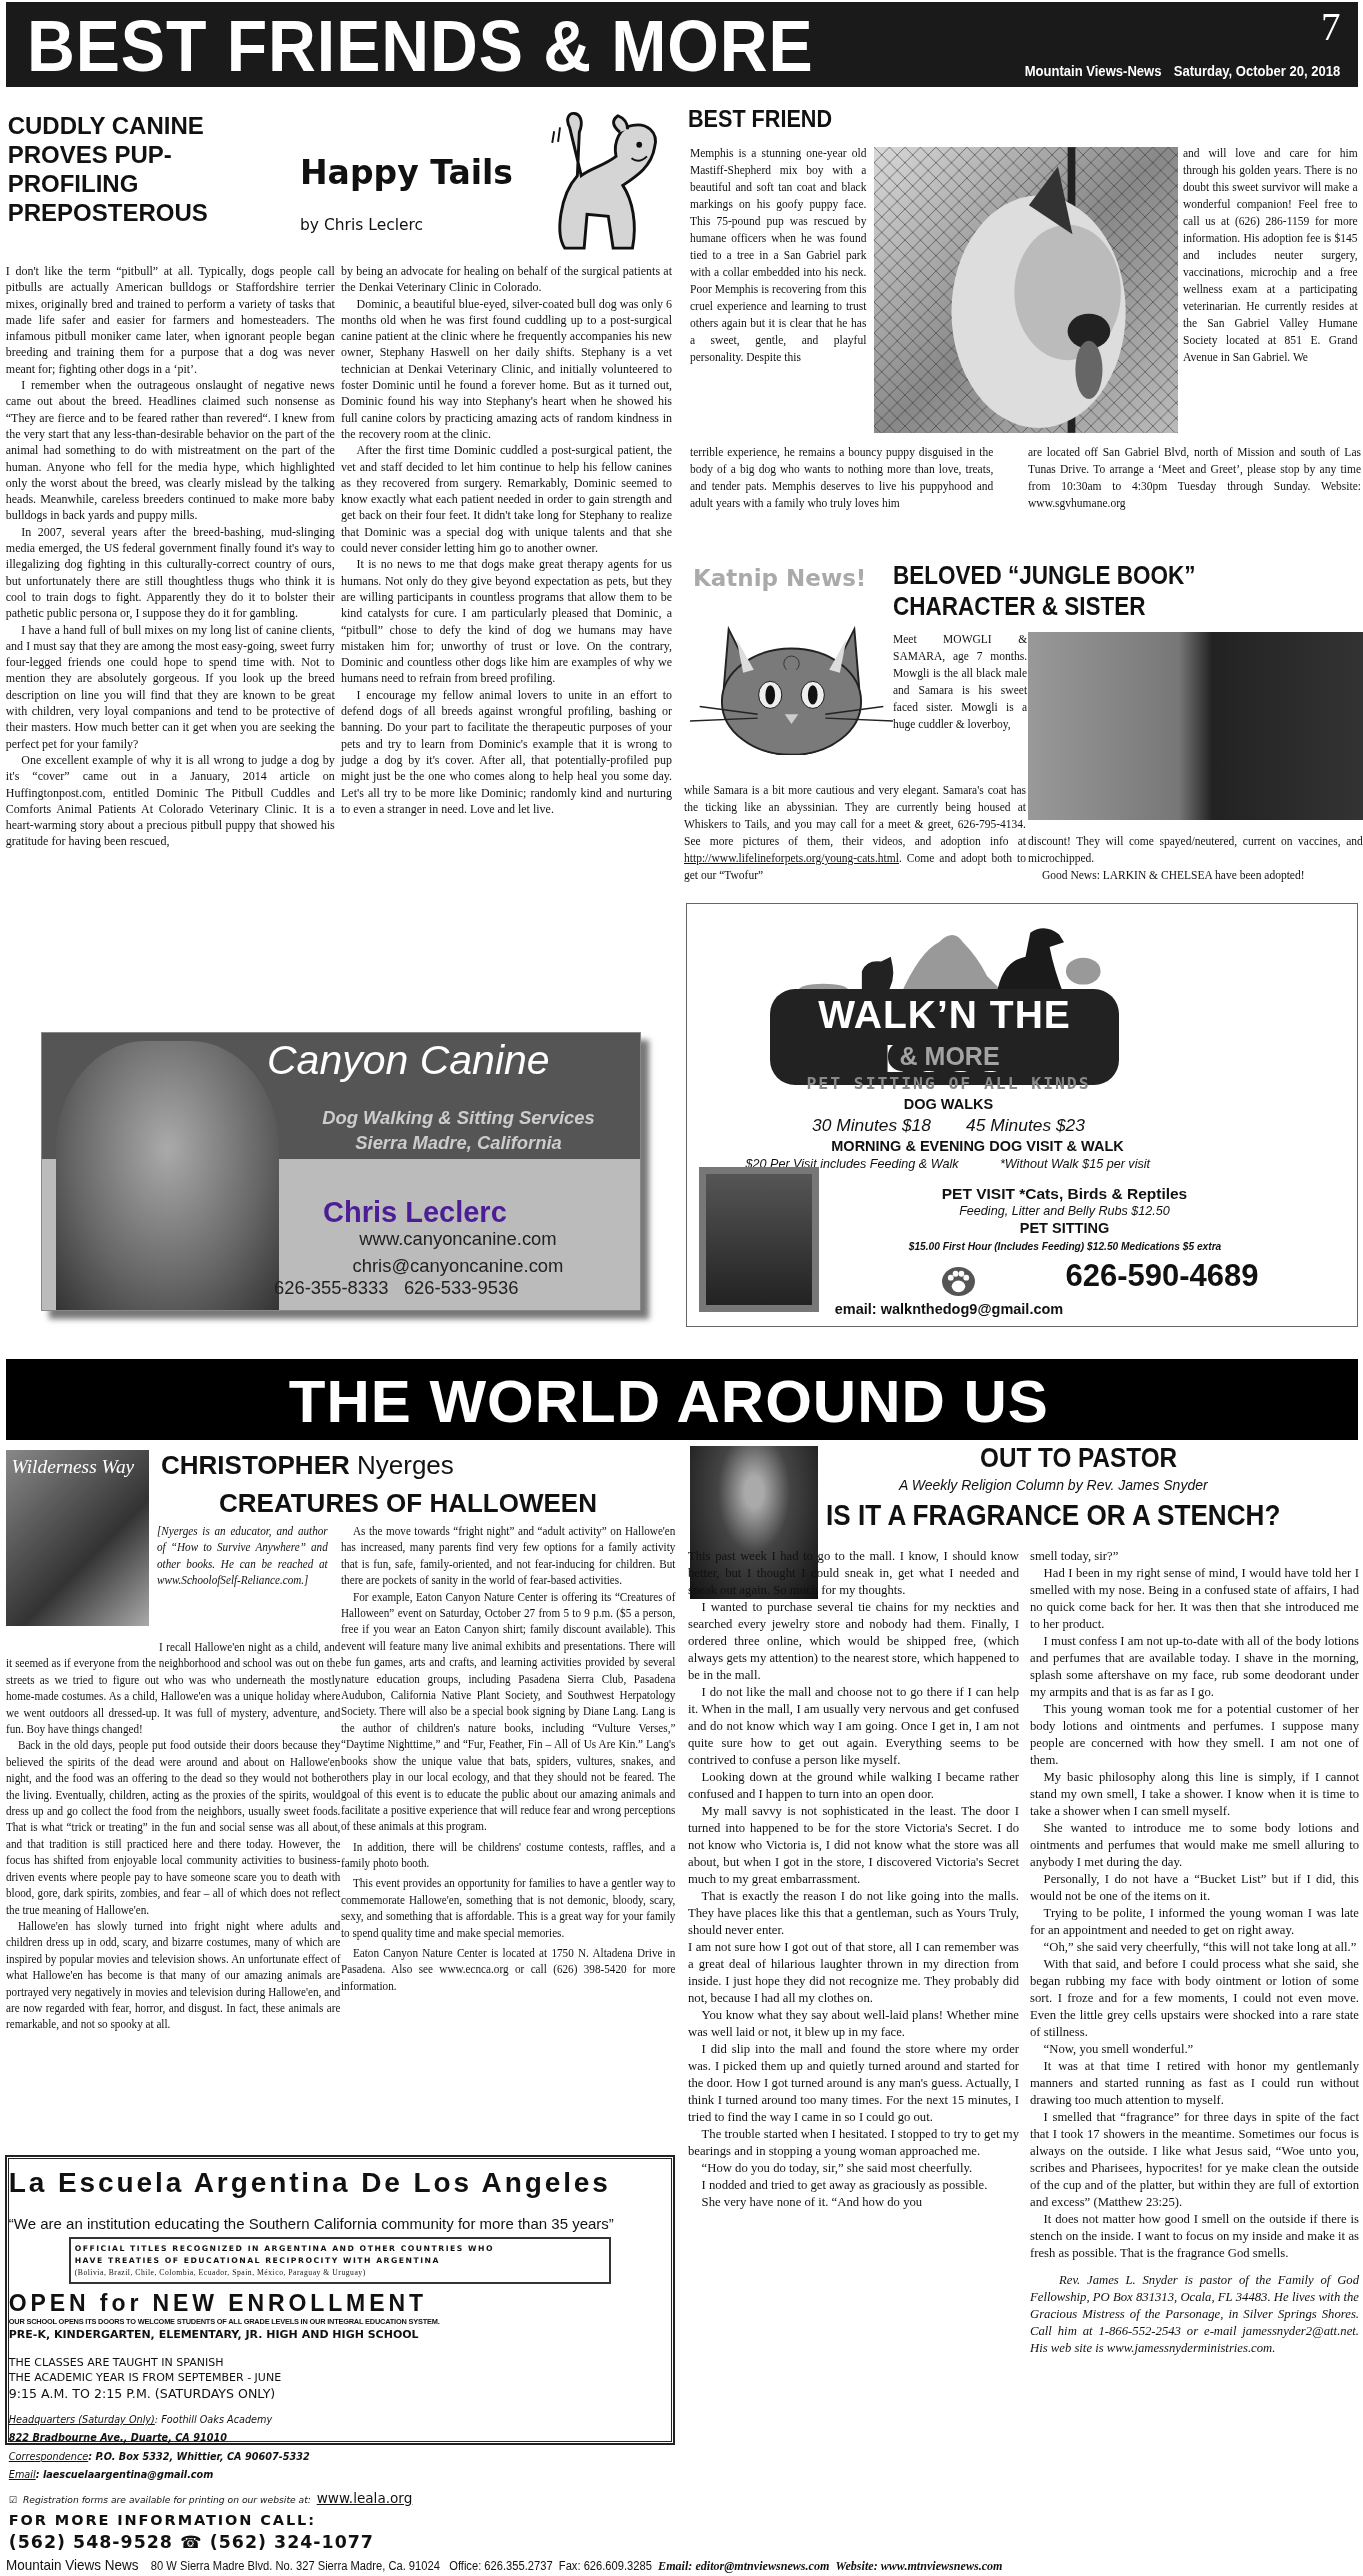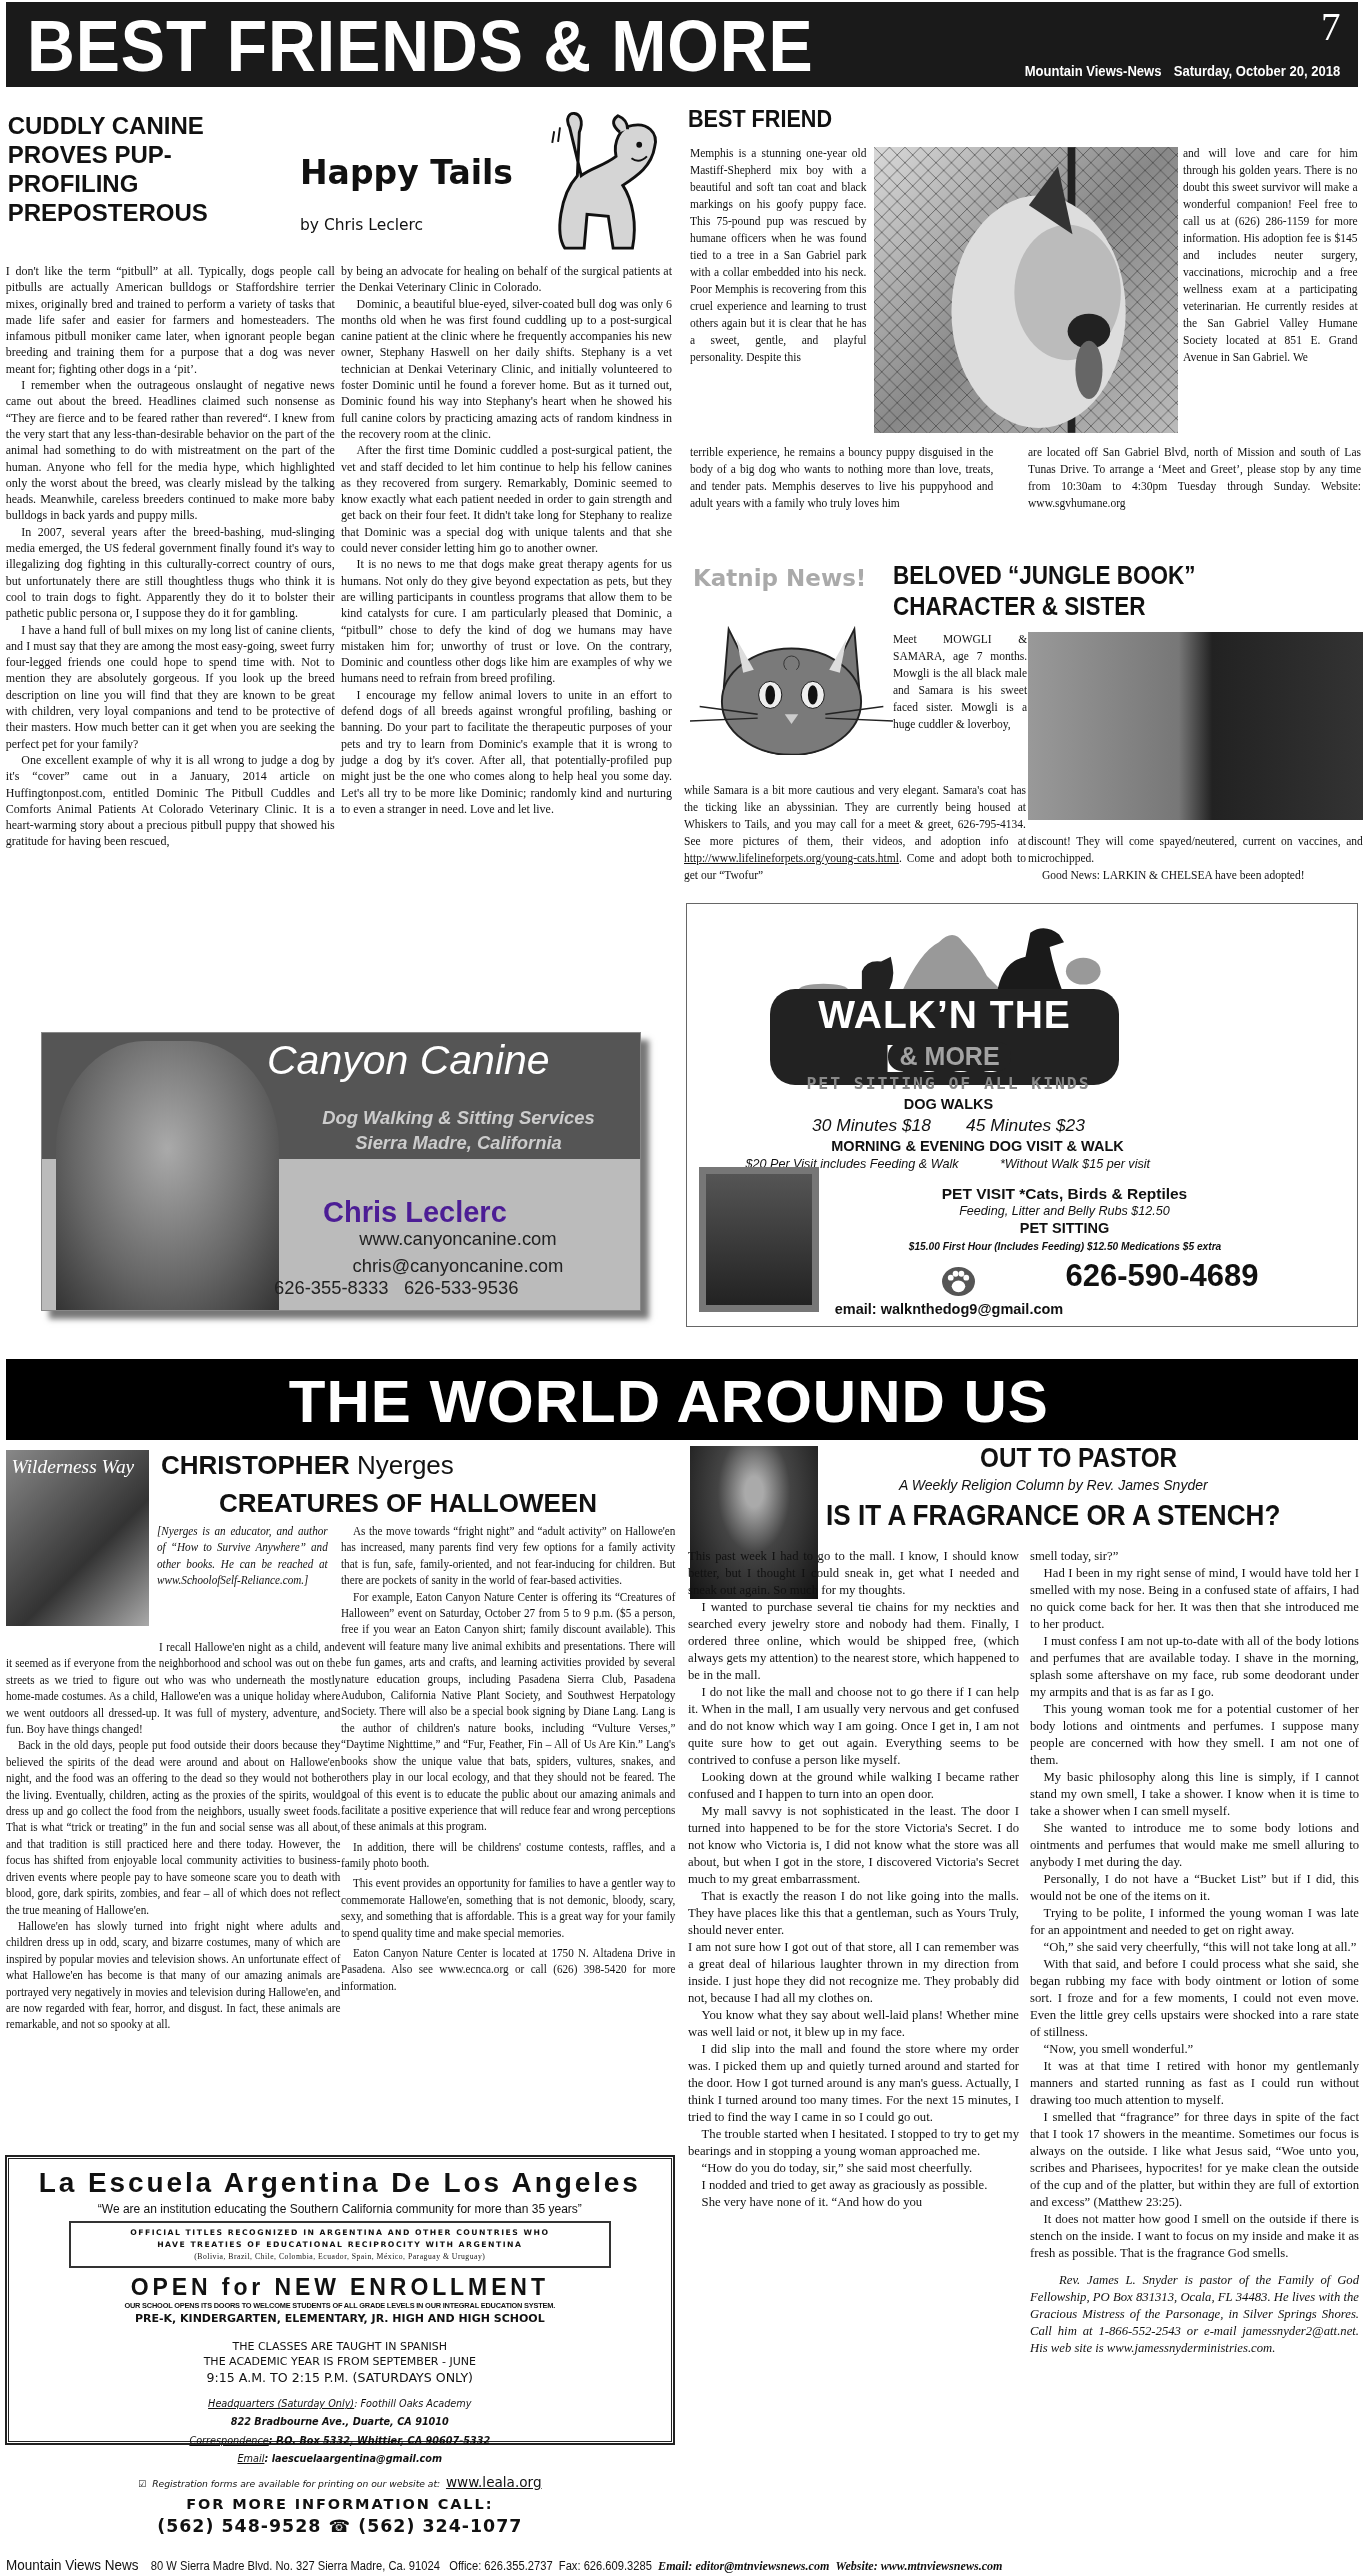--- a/index.html
+++ b/index.html
@@ -59,23 +59,23 @@
   .world-bar .t { position: absolute; left: 283px; top: 1.9px; color: #fff; font-family: "Liberation Sans", sans-serif; font-weight: 700; font-size: 60px; line-height: 81px; letter-spacing: 1px; }
   .ww-pic { left: 5.8px; top: 1450px; width: 143px; height: 176px; background: linear-gradient(135deg,#888,#333 60%,#aaa); }
   .ww-pic .lab { position: absolute; left: 5.8px; top: 5.8px; color: #fff; font-style: italic; font-size: 19.4px; font-family: "Liberation Serif", serif; }
   .cn-name { left: 161px; top: 1450px; font-family: "Liberation Sans", sans-serif; font-size: 26px; }
   .cn-name b { font-weight: 700; }
   .cn-head { left: 219px; top: 1488px; font-family: "Liberation Sans", sans-serif; font-weight: 700; font-size: 26px; }
   .halw { font-size: 12.7px; line-height: 16.4px; transform: scaleX(0.88); transform-origin: left; }
   .halw p { text-indent: 13.6px; }
 
   
-  .school { left: 5.8px; top: 2156px; width: 668px; height: 288px; border: 3.9px double #222; outline: 1px solid #222; background: #fff; text-align: center; }
+  .school { left: 5.8px; top: 2156px; width: 668px; height: 288px; border: 3.9px double #222; outline: 1px solid #222; background: #fff; text-align: left; }
   .school .name { margin-top: 7.7px; font-family: "Liberation Sans", sans-serif; font-weight: 900; font-size: 28px; letter-spacing: 2.9px; }
-  .school .quote { font-family: "Liberation Sans", sans-serif; font-size: 12px; margin-top: 3px; }
+  .school .quote { font-family: "Liberation Sans", sans-serif; font-size: 15px; margin-top: 16px; }
   .school .box { margin: 5.8px auto 0; width: 542px; border: 2.9px double #333; padding: 3.9px; font-family: "DejaVu Sans", sans-serif; font-size: 7.7px; line-height: 11.6px; letter-spacing: 1.5px; font-weight: 700; }
   .school .box .countries { font-weight: 400; letter-spacing: 0.5px; font-family: Liberation Serif, serif; }
   .school .open { margin-top: 5.8px; font-family: "Liberation Sans", sans-serif; font-weight: 900; font-size: 23px; letter-spacing: 3.9px; }
   .school .small { font-family: "Liberation Sans", sans-serif; font-weight: 700; font-size: 7.4px; letter-spacing: -0.2px; }
   .school .levels { font-family: "DejaVu Sans", sans-serif; font-weight: 700; font-size: 11px; margin-top: 1.9px; }
   .school .classes { font-family: "DejaVu Sans", sans-serif; font-weight: 400; font-size: 11px; line-height: 15.5px; margin-top: 14px; }
   .school .classes .big { font-size: 12.6px; }
   .school .addr { font-family: "DejaVu Sans", sans-serif; font-style: italic; font-size: 9.7px; line-height: 18.4px; margin-top: 9.7px; }
   .school .addr u { font-weight: 400; }
   .school .addr b { font-weight: 700; }

